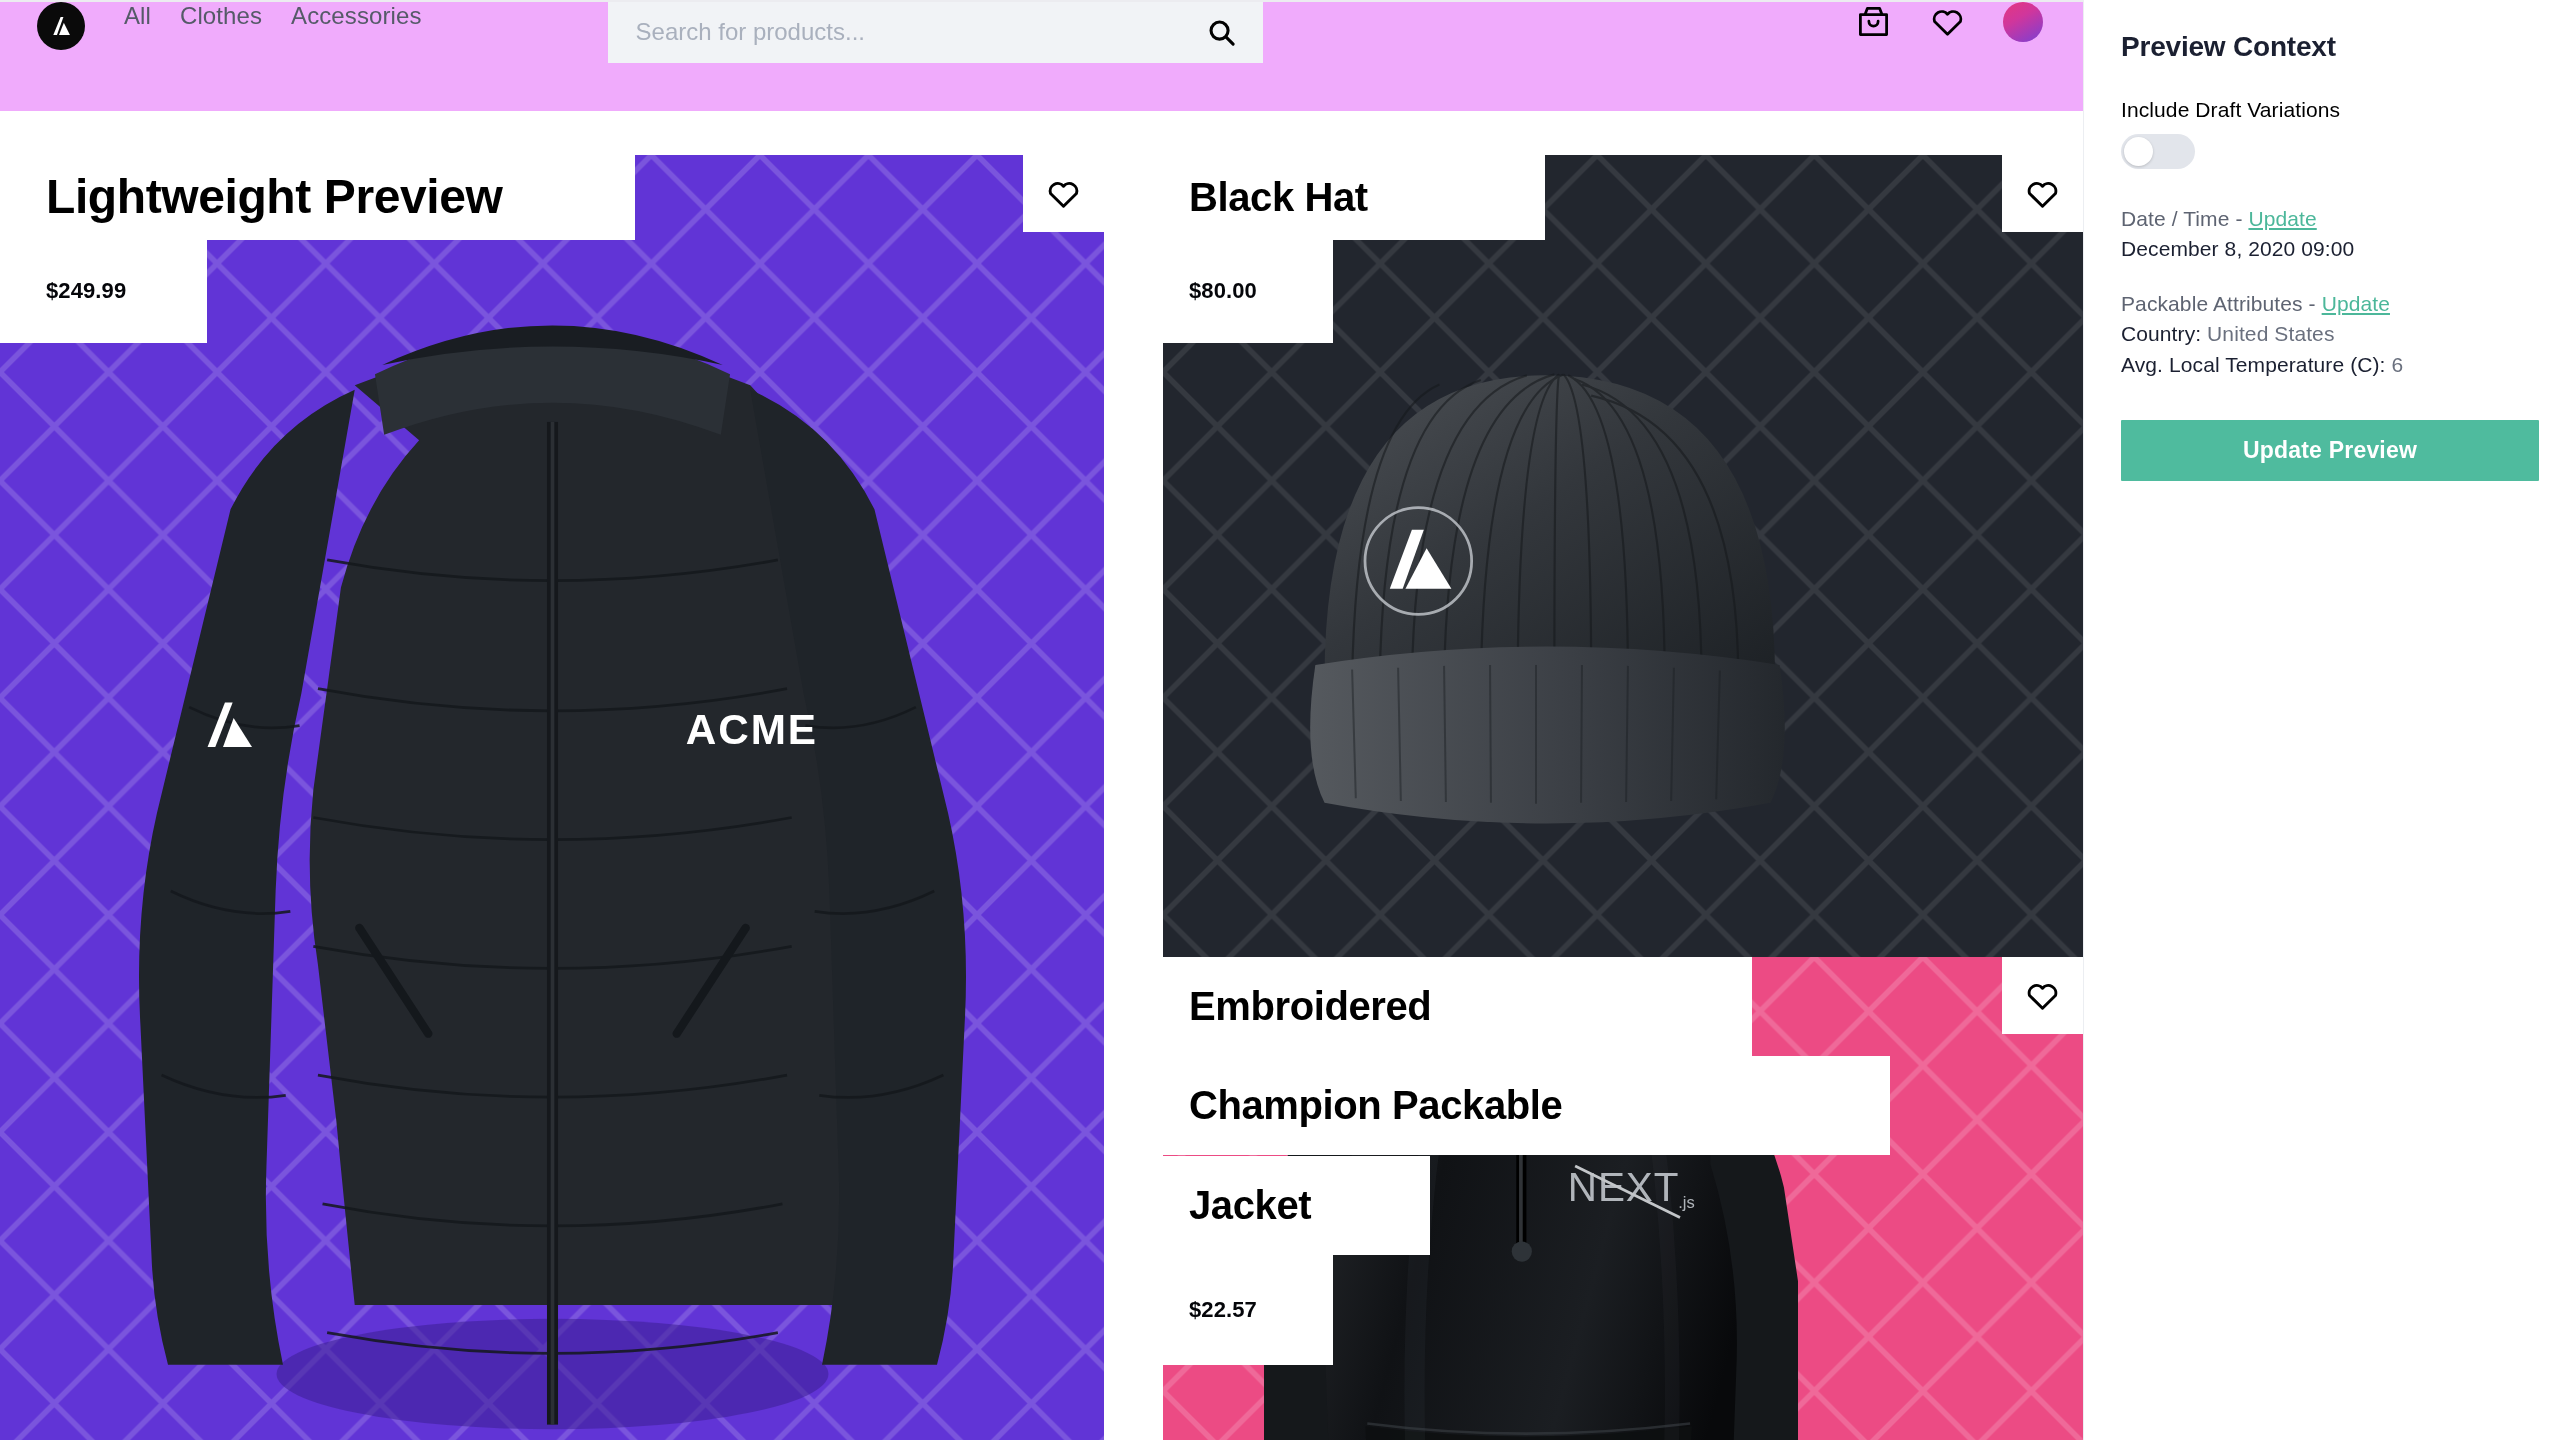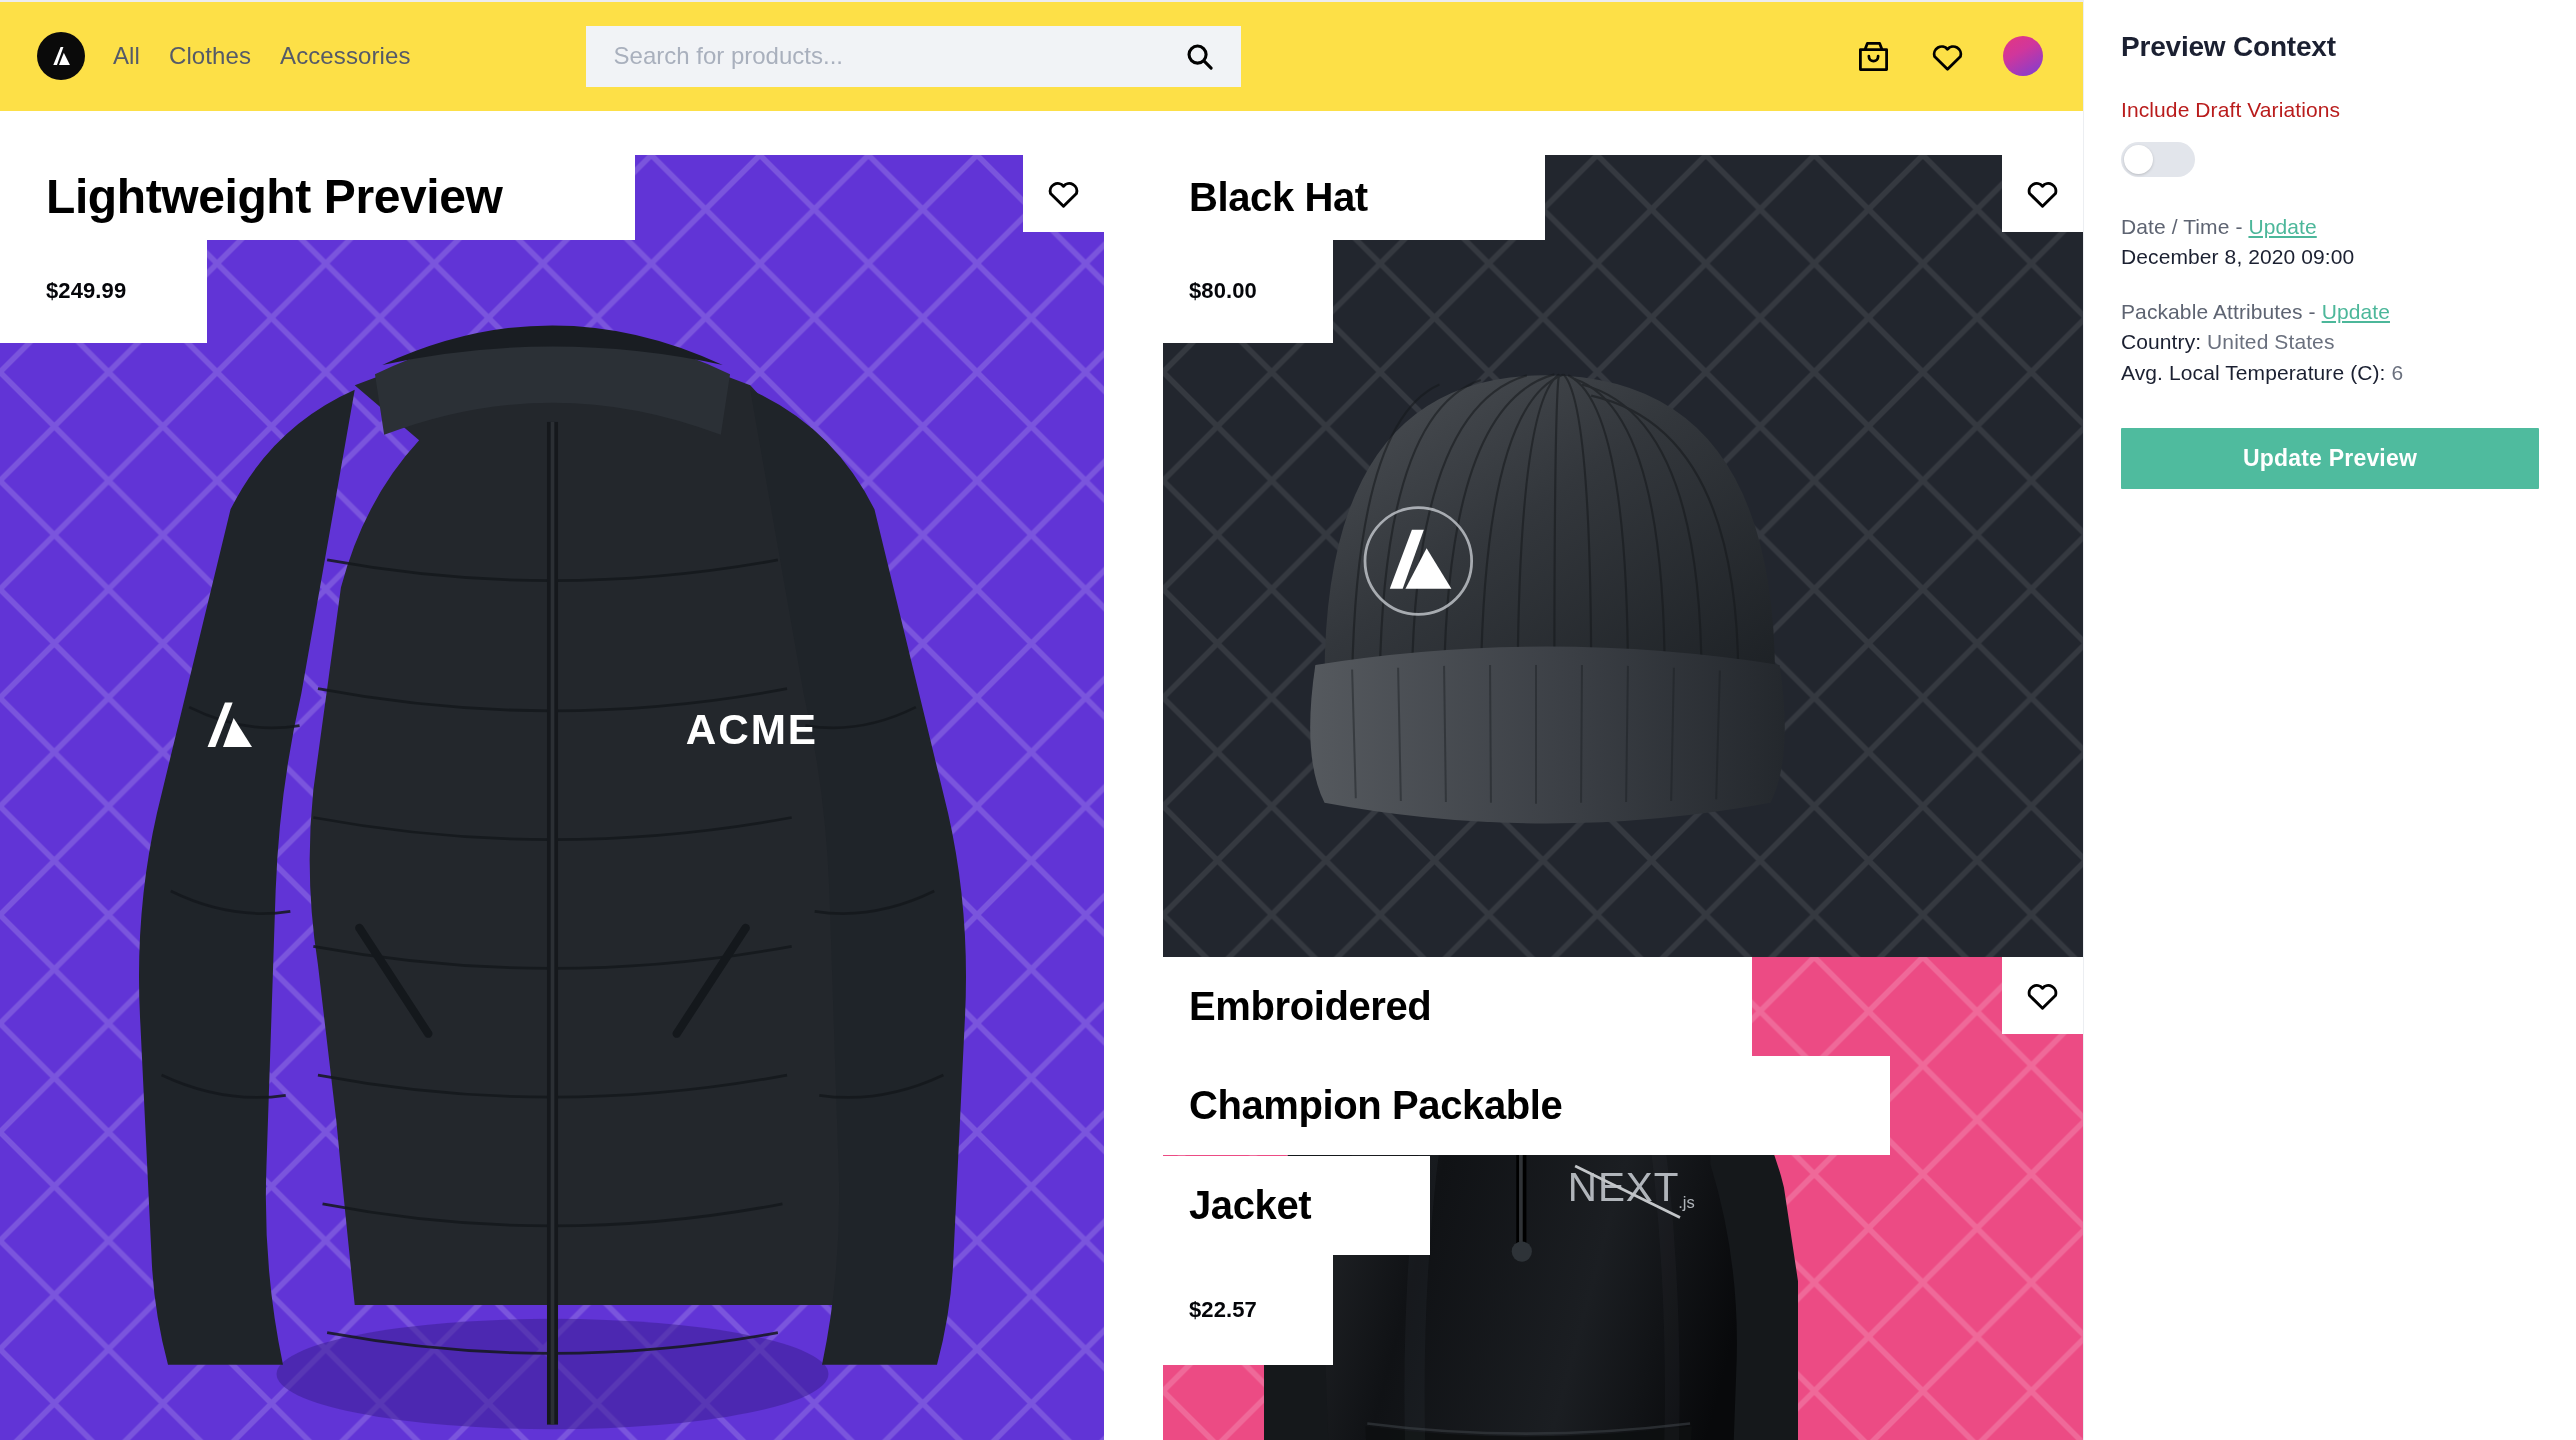--- a/index.html
+++ b/index.html
@@ -40,23 +40,23 @@
   }
   .reload-icon { width: 22px; height: 22px; flex: 0 0 22px; opacity:.45; }
   .device-icon { width: 24px; height: 31px; flex: 0 0 24px; margin-left: 14.7px; margin-right: 11px;}
 
   .browser-sep { height: 1.8px; background: #ececf0; width: 100%; }
 
   
   .site { flex: 1; position: relative; overflow: hidden; background: #fff;}
 
   .site-nav {
-    height: 109px; display: flex; align-items: center;
-    padding: 0 40px 0 37px; gap: 0;
-    background: #fde047; position: relative; z-index: 5;
+    height: 109px; display: flex; align-items: flex-start;
+    padding: 0 40px 0 37px; gap: 11px;
+    background: #f0abfc; position: relative; z-index: 5;
   }
   .brand-logo {
     width: 48px; height: 48px; border-radius: 50%;
     background: #0a0a0a; flex: 0 0 48px;
     display: flex; align-items: center; justify-content: center;
     margin-right: 28px;
   }
   .brand-logo svg { width: 26px; height: 26px; display: block;}
   .nav-links { display: flex; align-items: center; gap: 29px; }
   .nav-link {
@@ -137,21 +137,21 @@
   .context-panel {
     width: 493px; height: 1441px;
     background: #ffffff; border-left: 1.8px solid #eceef2;
     padding: 31px 37px 0 37px;
   }
   .panel-title {
     font-size: 28px; font-weight: 700; color: #1b2031;
     letter-spacing: -0.2px; margin-bottom: 35px;
   }
   .toggle-label {
-    font-size: 21px; color: #b91c1c; margin-bottom: 20px; letter-spacing:0.1px;
+    font-size: 21px; color: #000000; margin-bottom: 12px; letter-spacing:0.1px;
   }
   .toggle {
     width: 74px; height: 35px; border-radius: 17.5px;
     background: #e2e5eb; position: relative; cursor: pointer;
     margin-bottom: 35px;
   }
   .toggle .knob {
     position: absolute; top: 2.8px; left: 2.8px;
     width: 29px; height: 29px; border-radius: 50%;
     background: #fff; box-shadow: 0 0.9px 2.8px rgba(0,0,0,.18);

